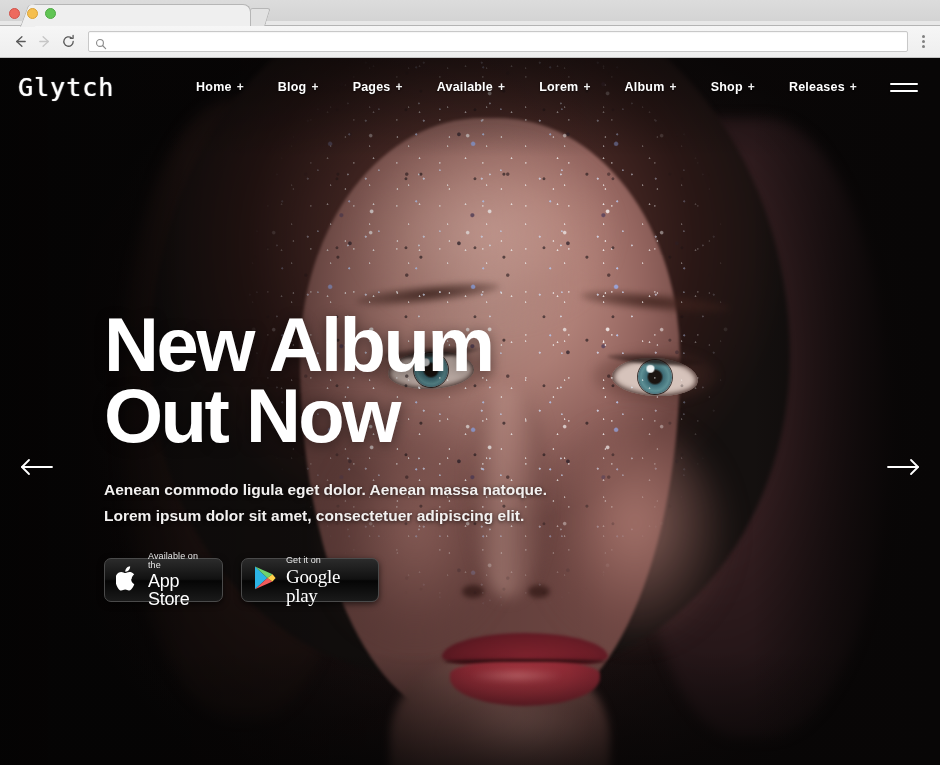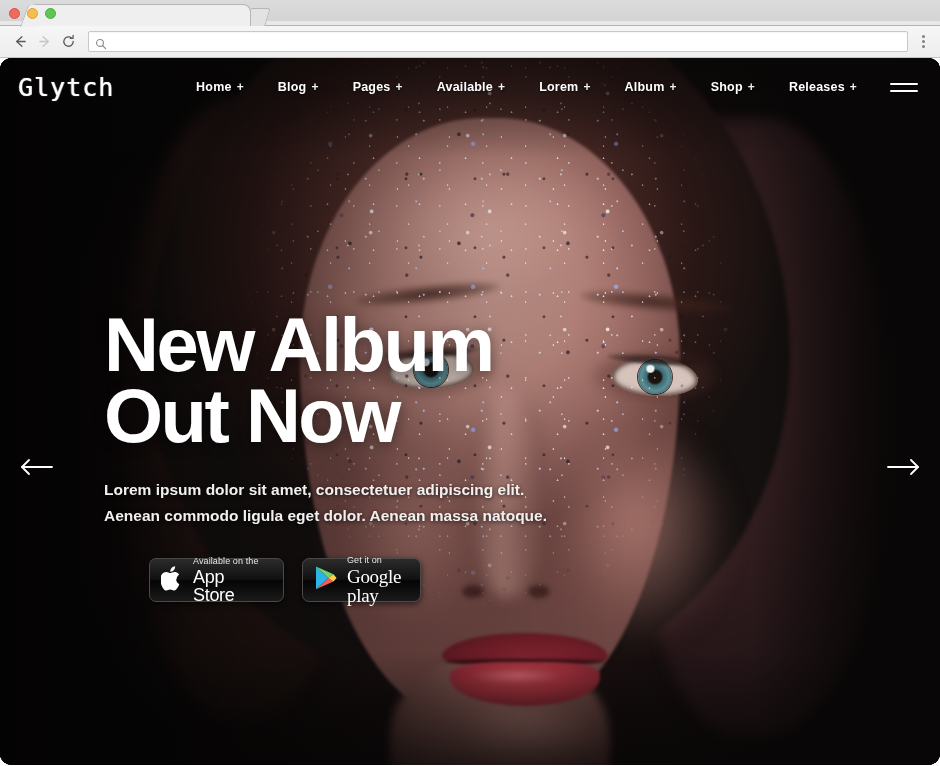--- a/index.html
+++ b/index.html
@@ -125,21 +125,20 @@
     display: block;
   }
 
   
   .viewport {
     position: relative;
     width: 940px;
     height: 707px;
     overflow: hidden;
     background: #0a0707;
-    border-radius: 12px;
   }
 
   
   .hero-photo {
     position: absolute;
     inset: 0;
     background: #0a0808;
     overflow: hidden;
   }
   
@@ -492,22 +491,22 @@
     height: 44px;
     border-radius: 7px;
     background: linear-gradient(180deg, #2b2b2b 0%, #111111 48%, #050505 52%, #1a1a1a 100%);
     border: 1px solid #4a4a4a;
     box-shadow: 0 2px 6px rgba(0,0,0,0.6);
     display: flex;
     align-items: center;
     padding: 0 13px 0 11px;
     cursor: pointer;
   }
-  .badge-appstore { width: 135px; margin-left: 45px; }
-  .badge-googleplay { width: 119px; }
+  .badge-appstore { width: 119px; }
+  .badge-googleplay { width: 138px; }
   .badge-icon { flex: 0 0 auto; margin-right: 9px; }
   .badge-text { display: flex; flex-direction: column; line-height: 1; }
   .badge-top {
     color: #e6e6e6;
     font-size: 9px;
     letter-spacing: 0.1px;
     margin-bottom: 2px;
   }
   .badge-bottom {
     color: #ffffff;
@@ -673,22 +672,22 @@
       </nav>
     </header>
 
     <div class="hero-content">
       <h1 class="hero-title">
         <span class="line">New Album</span>
         <span class="line">Out Now</span>
       </h1>
 
       <div class="hero-sub">
+        <span class="line">Aenean commodo ligula eget dolor. Aenean massa natoque.</span>
         <span class="line">Lorem ipsum dolor sit amet, consectetuer adipiscing elit.</span>
-        <span class="line">Aenean commodo ligula eget dolor. Aenean massa natoque.</span>
       </div>
 
       <div class="badges">
 
         <div class="badge badge-appstore">
           <span class="badge-icon">
             <svg width="23" height="27" viewBox="0 0 23 27">
               <path d="M15.6 14.1c0-3.1 2.5-4.6 2.6-4.7-1.4-2.1-3.6-2.4-4.4-2.4-1.9-.2-3.6 1.1-4.6 1.1-.9 0-2.4-1.1-3.9-1.1-2 0-3.9 1.2-4.9 3C-1.7 13.6-.4 19.3 1.6 22.4c1 1.5 2.2 3.2 3.7 3.2 1.5-.1 2.1-1 3.9-1s2.3 1 3.9.9c1.6 0 2.6-1.5 3.6-3 1.1-1.7 1.6-3.4 1.6-3.5-.1 0-3.1-1.2-3.1-4.7z" fill="#ffffff"></path>
               <path d="M12.9 5c.8-1 1.4-2.4 1.2-3.8-1.2.1-2.7.8-3.5 1.8-.8.9-1.5 2.3-1.3 3.7 1.3.1 2.7-.7 3.6-1.7z" fill="#ffffff"></path>
             </svg>

